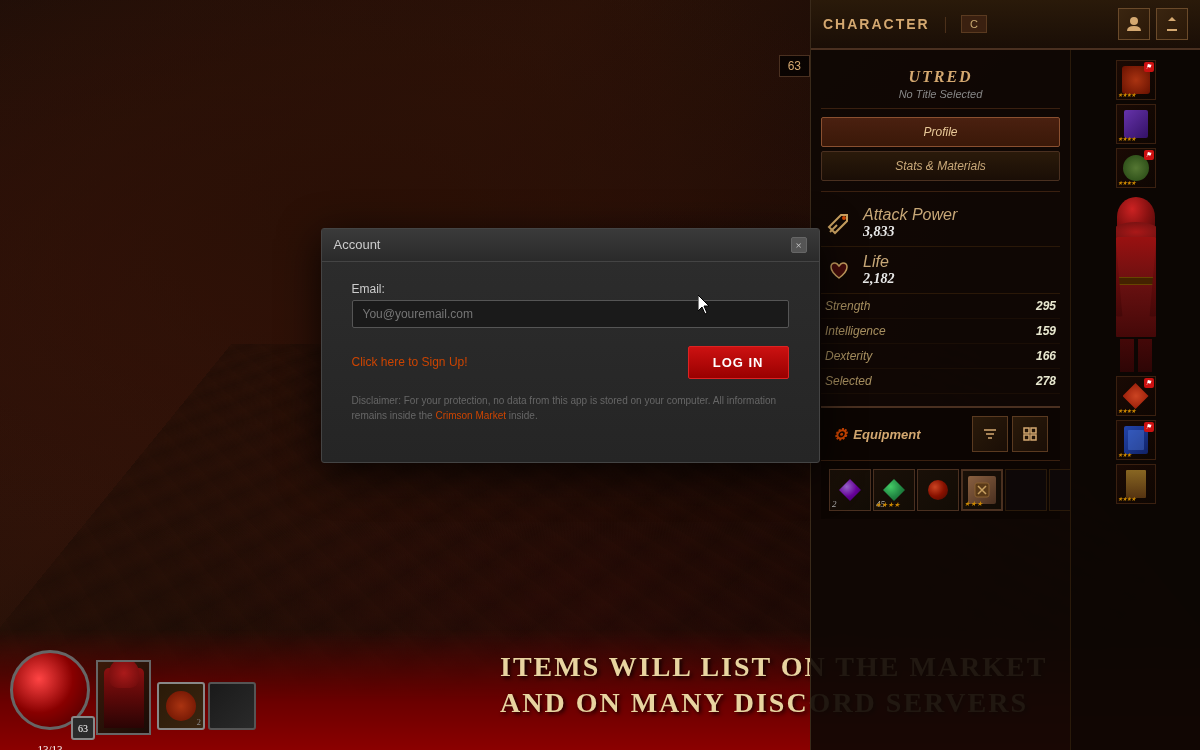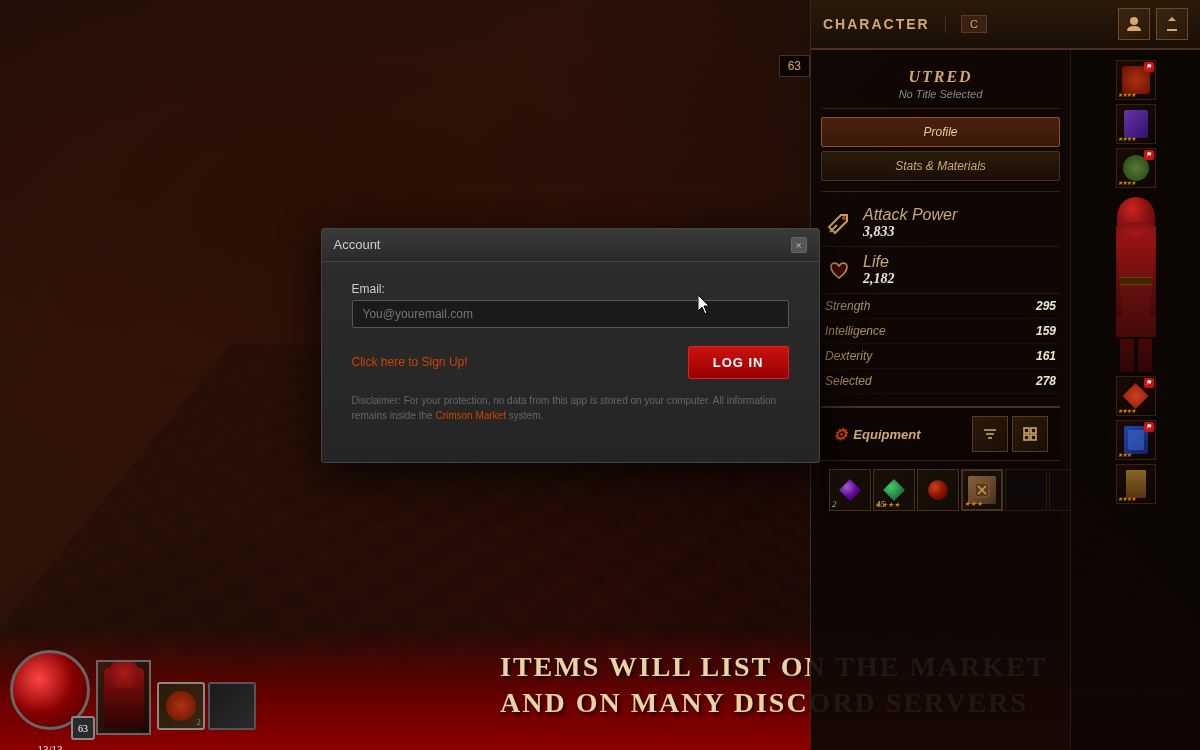--- a/index.html
+++ b/index.html
@@ -713,21 +713,21 @@
         <label class="form-label">Email:</label>
         <input type="text" class="form-input" placeholder="You@youremail.com" style="">
       </div>
       <div class="form-actions">
         <a class="signup-link">Click here to Sign Up!</a>
         <button class="login-btn">LOG IN</button>
       </div>
       <div class="disclaimer">
         <span>Disclaimer: For your protection, no data from this app is stored on your computer. All information remains inside the</span>
         <span class="link">Crimson Market</span>
-        <span>system.</span>
+        <span>inside.</span>
       </div>
     </div>
   </div>
 </div>
 
 <div class="char-panel">
 
   <div class="char-header">
     <div style="display:flex; align-items:center; gap:6px;">
       <span class="char-header-title">CHARACTER</span>
@@ -796,21 +796,21 @@
         <div class="stat-secondary">
           <span class="stat-secondary-name">Strength</span>
           <span class="stat-secondary-value">295</span>
         </div>
         <div class="stat-secondary">
           <span class="stat-secondary-name">Intelligence</span>
           <span class="stat-secondary-value">159</span>
         </div>
         <div class="stat-secondary">
           <span class="stat-secondary-name">Dexterity</span>
-          <span class="stat-secondary-value">161</span>
+          <span class="stat-secondary-value">166</span>
         </div>
         <div class="stat-secondary">
           <span class="stat-secondary-name">Selected</span>
           <span class="stat-secondary-value">278</span>
         </div>
       </div>
 
       <div class="equipment-section" style="margin-top:12px;">
         <div class="equipment-header">
           <div class="equipment-title">

